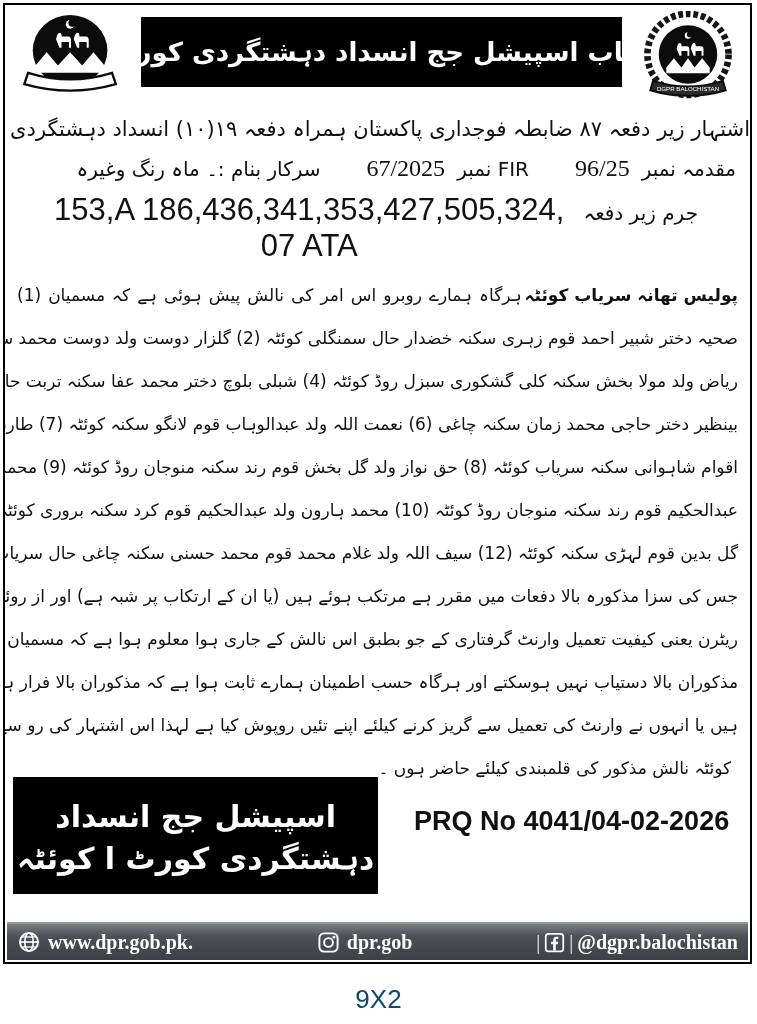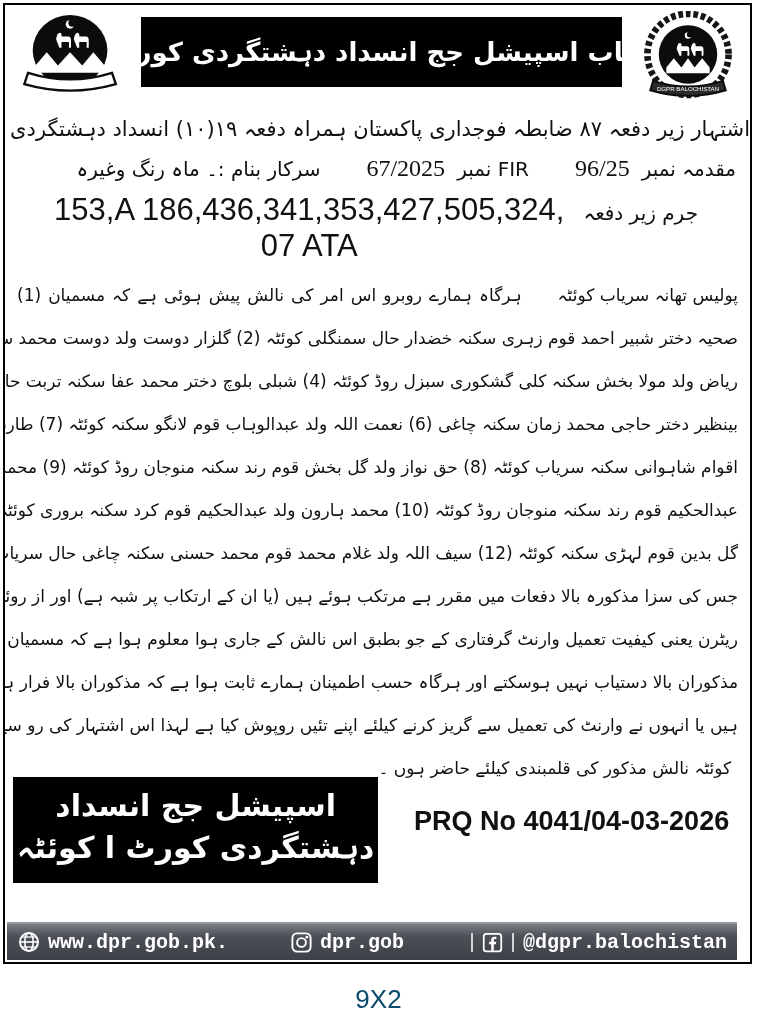--- a/index.html
+++ b/index.html
@@ -19,38 +19,38 @@
   .case-cell{display:flex;align-items:baseline;gap:12px;}
   .gap1{margin-right:46px;} .gap2{margin-right:46px;}
   .num{font-family:Liberation Serif, serif;font-size:24px;direction:ltr;}
   .offence-row{direction:rtl;display:flex;align-items:baseline;padding:10px 52px 0 30px;font-size:20px;}
   .offence-sections{flex:1;direction:ltr;text-align:center;font-family:"Liberation Sans",sans-serif;font-size:31px;}
 
   
   .body-block{direction:rtl;padding:10px 12px 0 12px;font-size:17px;overflow:hidden;}
   .body-line{line-height:43px;white-space:nowrap;text-align:justify;text-align-last:justify;-moz-text-align-last:justify;}
   .first-line{display:flex;justify-content:space-between;line-height:43px;}
-  .police{white-space:nowrap;}
+  .police{white-space:nowrap;font-weight:bold;}
   .whereas{width:70%;white-space:nowrap;text-align:justify;text-align-last:justify;-moz-text-align-last:justify;}
 
   
   .bottom-row{display:flex;align-items:flex-start;padding:0 12px 0 8px;}
   .sig-box{width:368px;margin-top:30px;background:#000;color:#fff;text-align:center;
-    direction:rtl;padding:8px 4px 14px 4px;}
+    direction:rtl;padding:19px 4px 14px 4px;}
   .sig-line{font-size:30px;font-weight:bold;line-height:42px;white-space:nowrap;}
   .closing-col{flex:1;direction:rtl;padding-right:10px;}
   .closing-line{font-size:17px;line-height:43px;text-align:left;white-space:nowrap;}
   .prq{direction:ltr;text-align:right;font-family:"Liberation Sans",sans-serif;
     font-weight:bold;font-size:27px;margin-top:16px;padding-right:2px;white-space:nowrap;}
 
   
-  .footer-bar{position:absolute;left:2px;right:13px;bottom:2px;height:36px;
+  .footer-bar{position:absolute;left:2px;right:2px;bottom:2px;height:36px;
     background:linear-gradient(#7a7e84,#4c5056 35%,#3d4147);
     border-top:2px solid #94989e;display:flex;align-items:center;justify-content:space-between;
-    padding:0 10px;color:#fff;font-family:Liberation Mono, monospace;font-weight:bold;font-size:20px;white-space:nowrap;}
+    padding:0 10px;color:#fff;font-family:Liberation Serif, serif;font-weight:bold;font-size:20px;white-space:nowrap;}
   .f-item{display:flex;align-items:center;gap:7px;}
   .tw-badge{width:24px;height:24px;background:#9aa0a6;display:flex;align-items:center;justify-content:center;}
   .fb-wrap{display:flex;align-items:center;gap:4px;}
   .pipe{font-weight:normal;opacity:.9;}
 
   .size-label{position:absolute;left:0;right:0;top:984px;text-align:center;
     font-family:"Liberation Sans",sans-serif;font-size:26px;color:#0c4a6e;}
 </style>
 </head>
 <body>
@@ -125,21 +125,21 @@
     <div class="body-line">ہیں یا انہوں نے وارنٹ کی تعمیل سے گریز کرنے کیلئے اپنے تئیں روپوش کیا ہے لہذا اس اشتہار کی رو سے حکم</div>
   </div>
 
   <div class="bottom-row">
     <div class="sig-box">
       <div class="sig-line">اسپیشل جج انسداد</div>
       <div class="sig-line">دہشتگردی کورٹ ا کوئٹہ</div>
     </div>
     <div class="closing-col">
       <div class="closing-line">کوئٹہ نالش مذکور کی قلمبندی کیلئے حاضر ہوں ۔</div>
-      <div class="prq">PRQ No 4041/04-03-2026</div>
+      <div class="prq">PRQ No 4041/04-02-2026</div>
     </div>
   </div>
 
   <div class="footer-bar">
     <div class="f-item">
       <svg width="24" height="24" viewBox="0 0 24 24">
         <circle cx="12" cy="12" r="9" fill="none" stroke="#fff" stroke-width="2"></circle>
         <ellipse cx="12" cy="12" rx="4.2" ry="9" fill="none" stroke="#fff" stroke-width="1.6"></ellipse>
         <line x1="3" y1="12" x2="21" y2="12" stroke="#fff" stroke-width="1.6"></line>
         <line x1="4.4" y1="7" x2="19.6" y2="7" stroke="#fff" stroke-width="1.3"></line>

